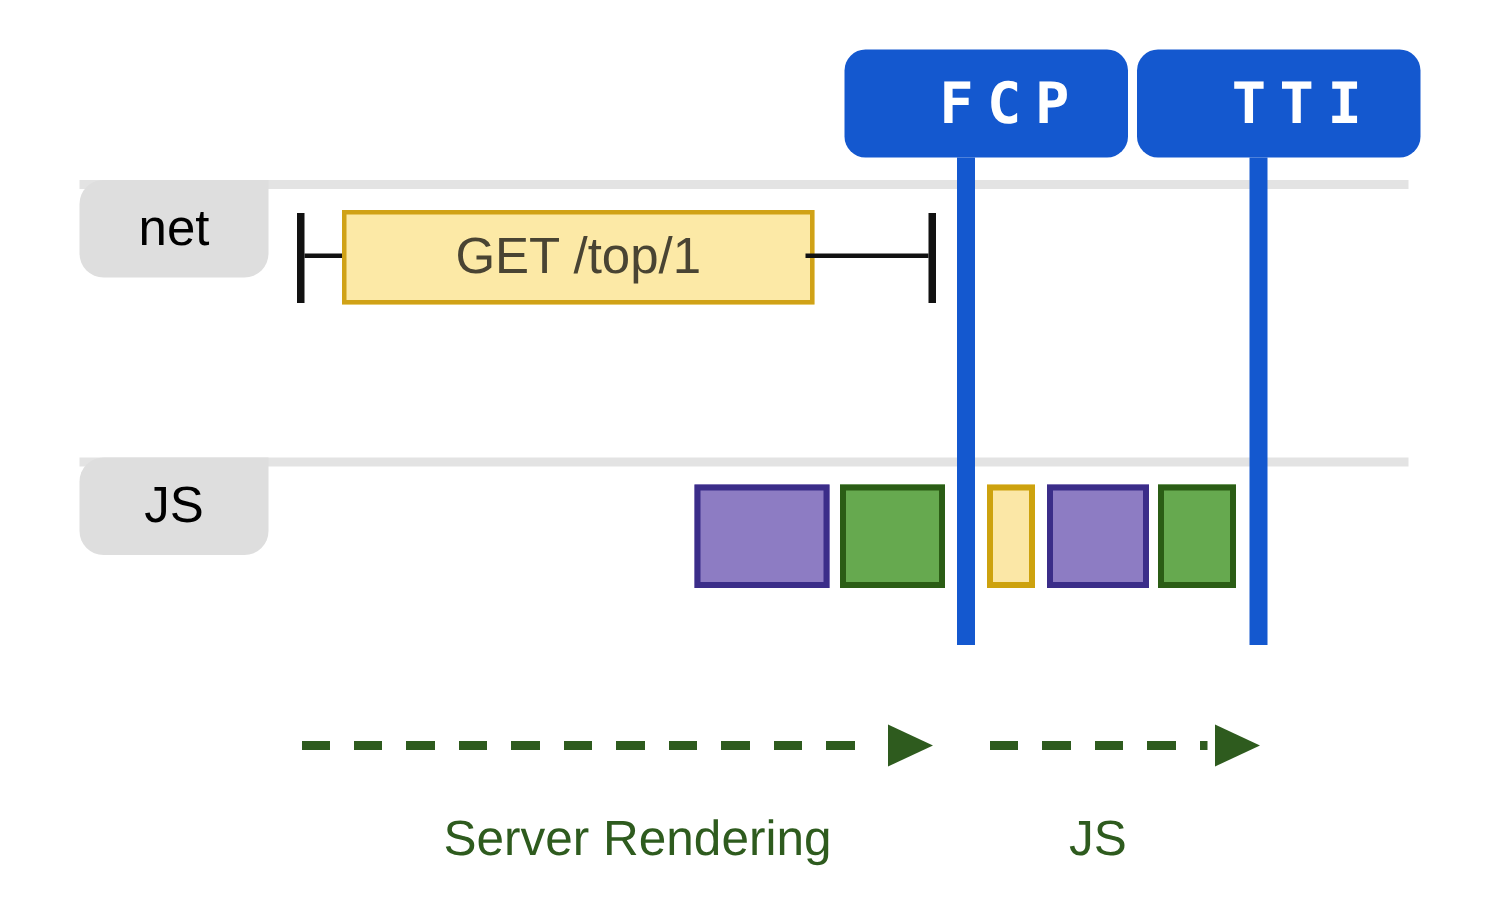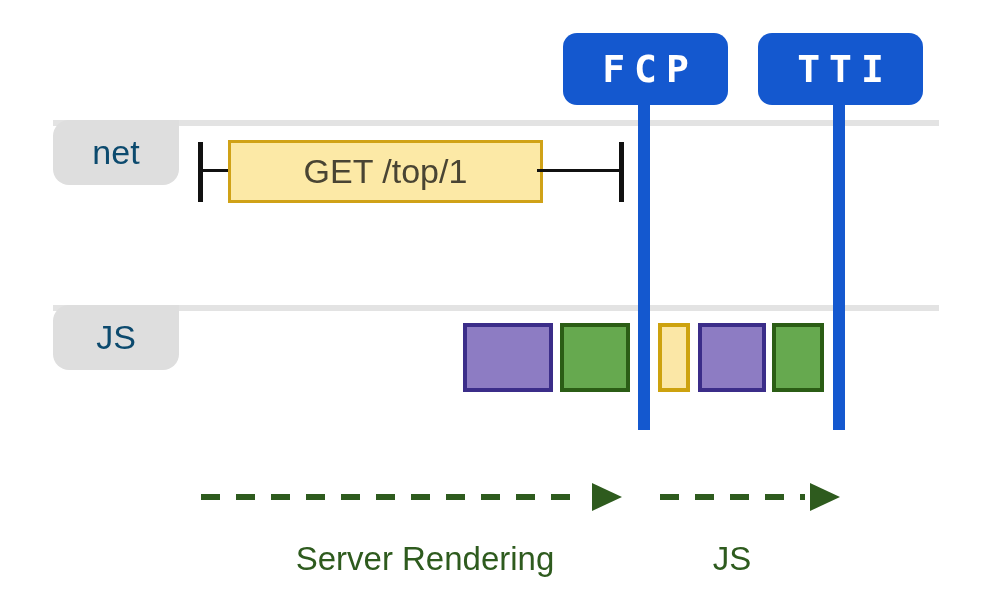--- a/index.html
+++ b/index.html
@@ -4,28 +4,28 @@
 <style>
   html,body{margin:0;padding:0;background:#ffffff;}
   body{width:994px;height:614px;position:relative;overflow:hidden;
        font-family:"Liberation Sans",sans-serif;}
   .a{position:absolute;}
 
   
   .badge{background:#1458cf;color:#fff;border-radius:14px;z-index:6;
          display:flex;align-items:center;justify-content:center;
          font-family:"DejaVu Sans Mono",monospace;font-weight:bold;
-         font-size:38px;letter-spacing:9px;}
+         font-size:38px;letter-spacing:9px;padding-left:24px;}
   .badge span{margin-right:-9px;}
   .stem{width:12px;top:105px;height:325px;background:#1458cf;z-index:5;}
 
   
   .track-line{height:6px;background:#e3e3e3;left:53px;width:886px;z-index:1;}
   .track-label{width:126px;height:65px;background:#dedede;z-index:2;
-               border-radius:16px 0 16px 16px;color:#0c4a6e;font-size:34px;
+               border-radius:16px 0 16px 16px;color:#000000;font-size:34px;
                display:flex;align-items:center;justify-content:center;}
 
   
   .tick{width:5px;height:60px;background:#111;top:142px;z-index:2;}
   .connector{height:3px;background:#111;top:169px;z-index:2;}
   .request-bar{left:228px;top:140px;width:315px;height:63px;z-index:2;
                background:#fce9a6;border:3px solid #d0a217;box-sizing:border-box;
                display:flex;align-items:center;justify-content:center;
                font-size:34px;color:#494433;}
 

